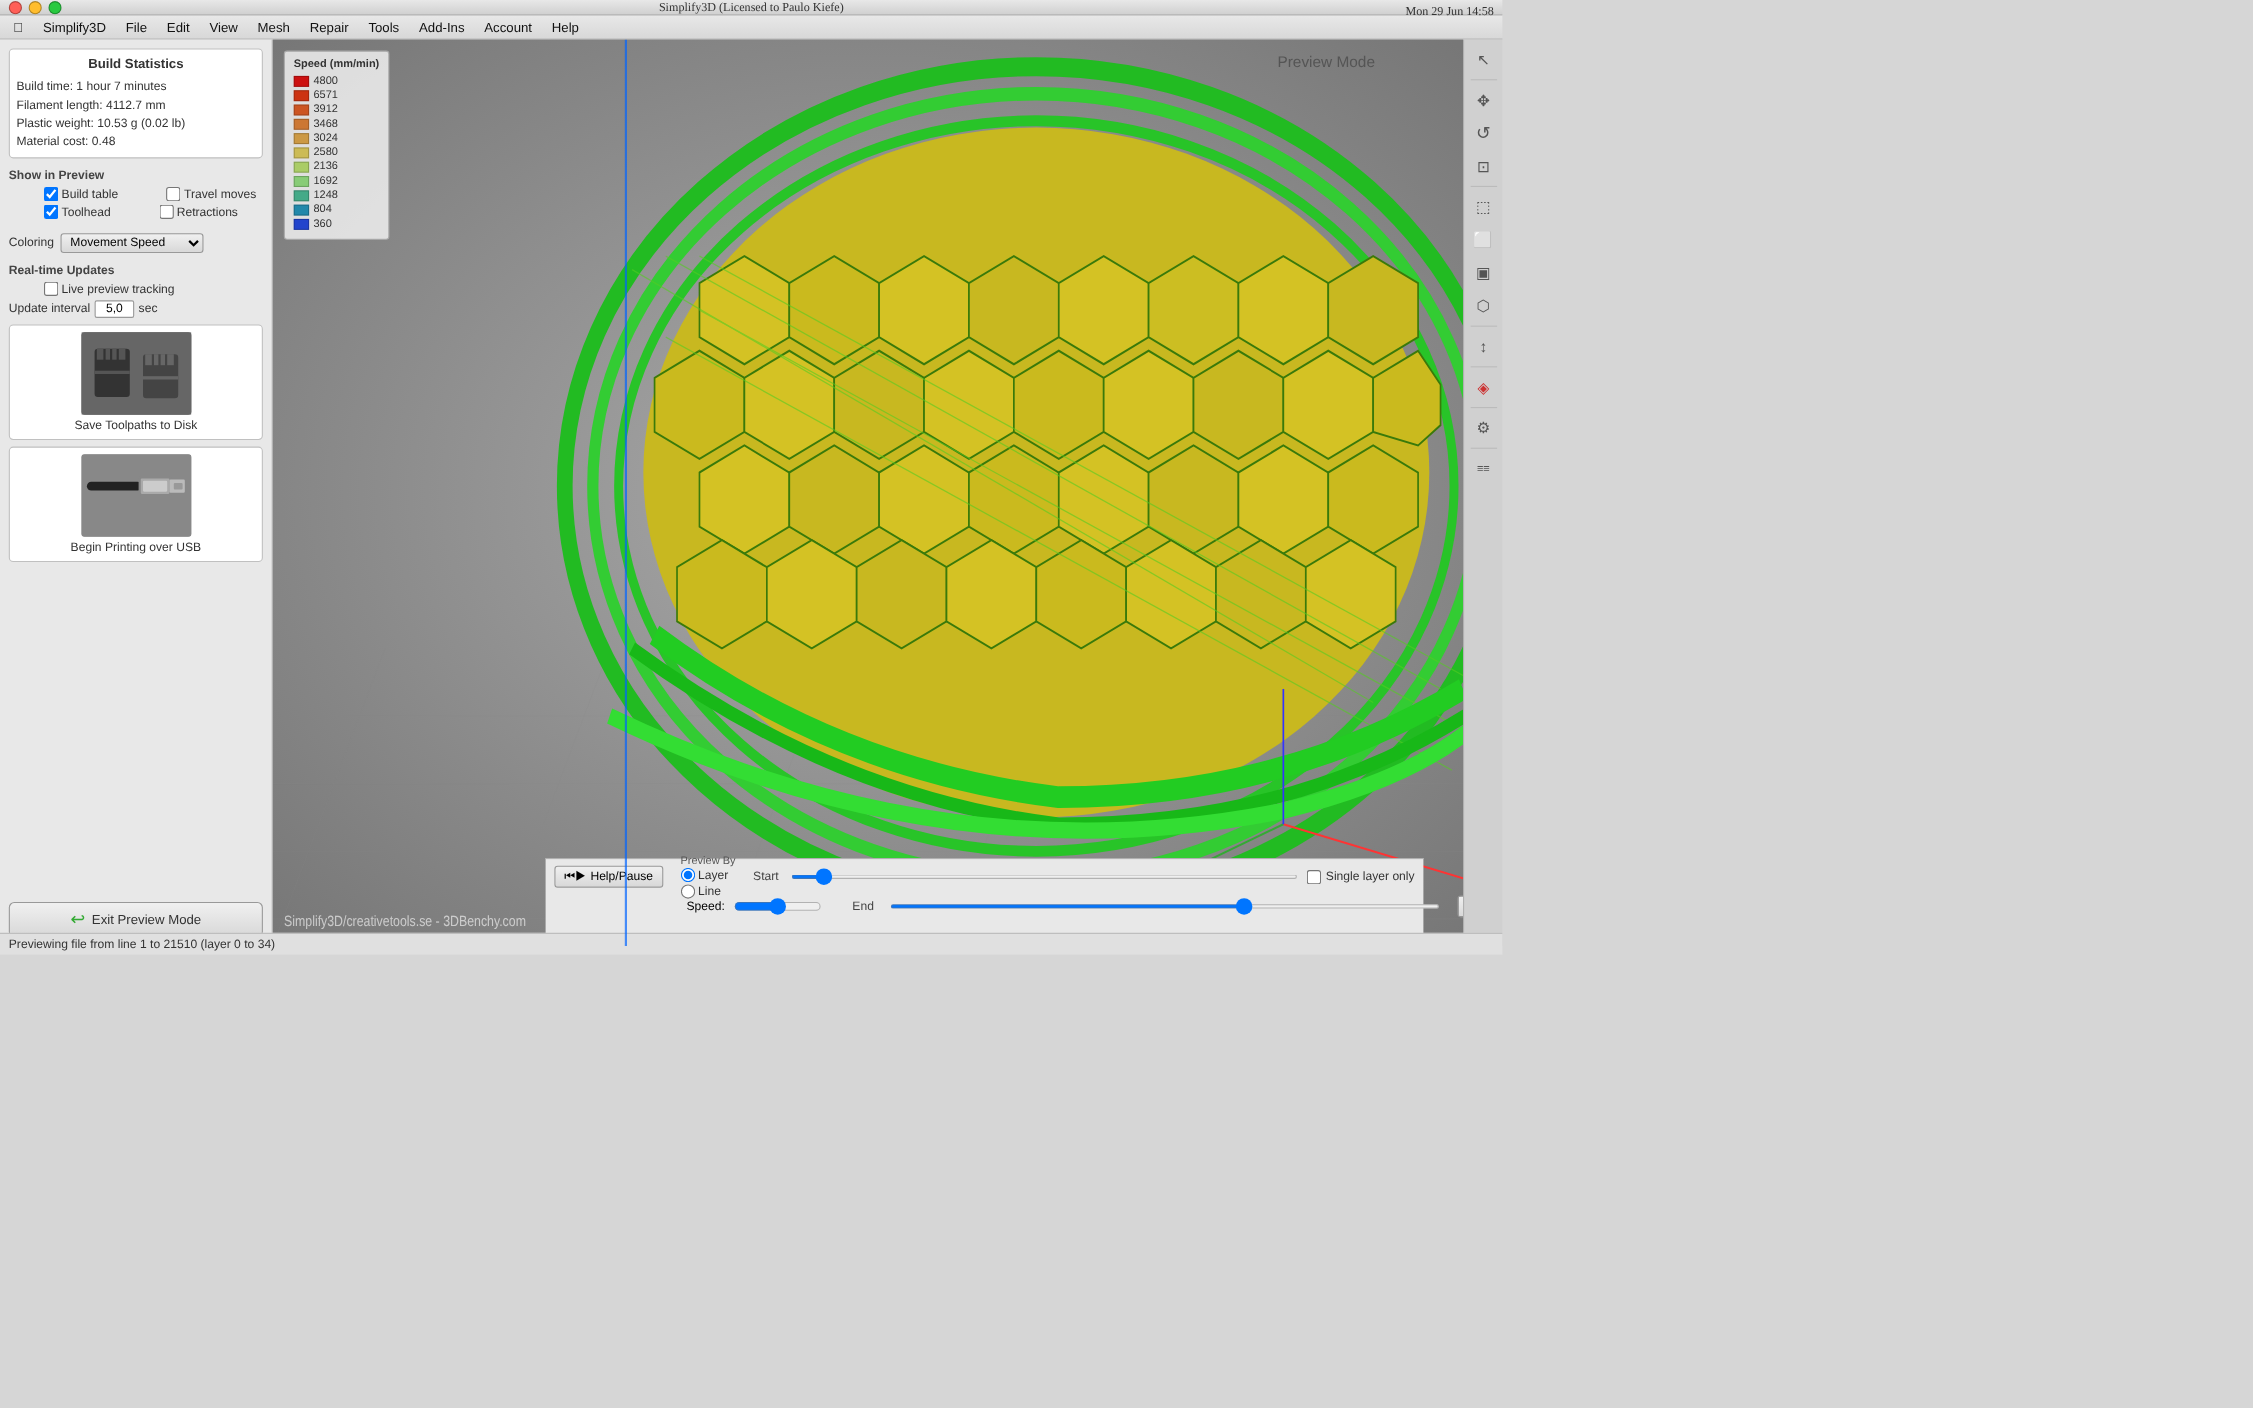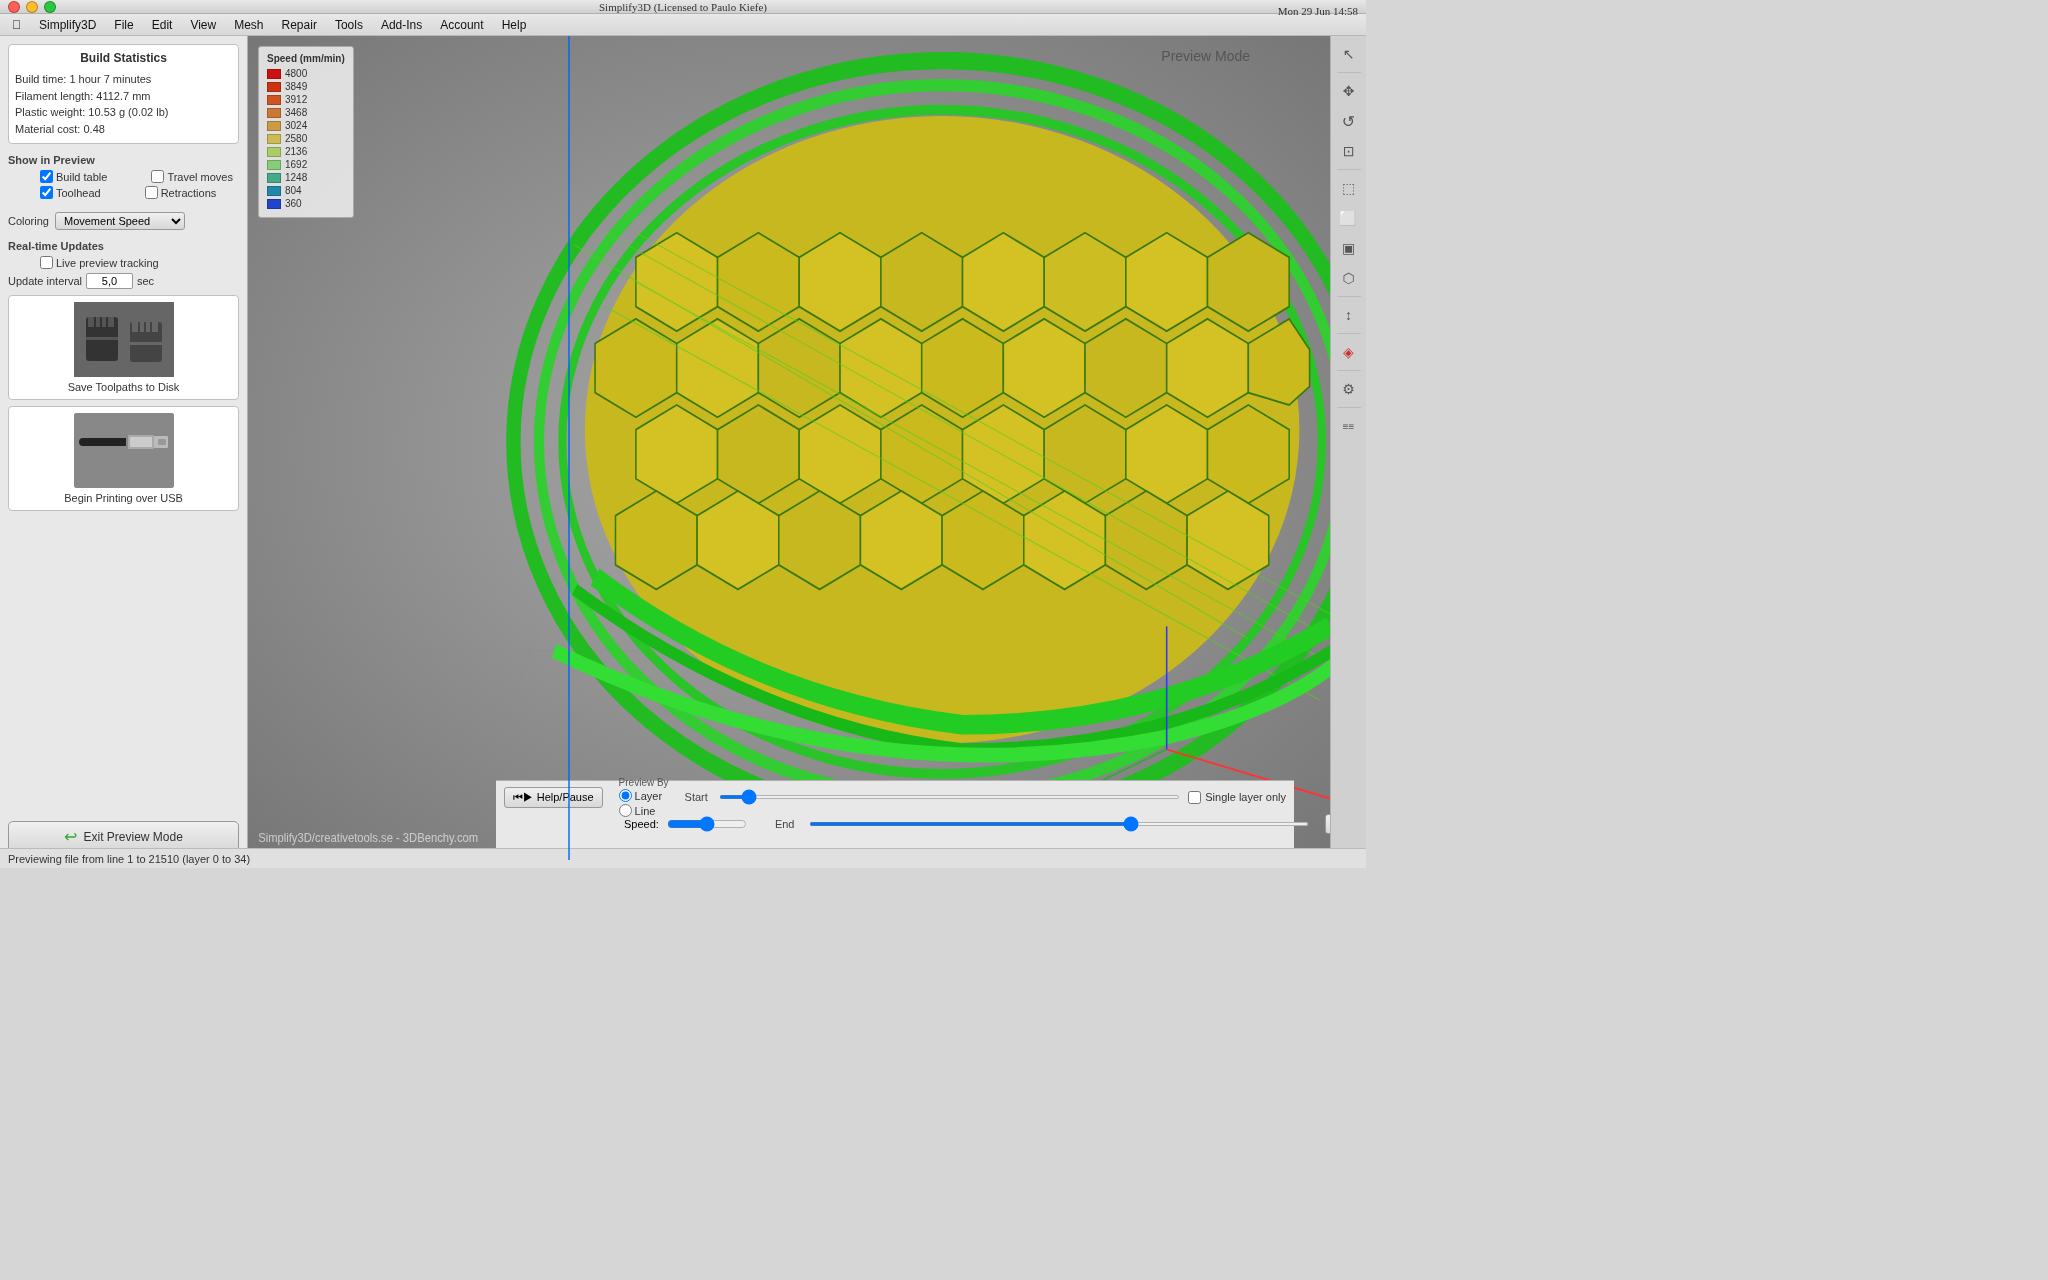--- a/index.html
+++ b/index.html
@@ -157,21 +157,21 @@
     .realtime-section { margin-top: 4px; }
     .update-row {
       display: flex;
       align-items: center;
       gap: 4px;
       margin-top: 4px;
       font-size: 11px;
       color: #333;
     }
     .update-interval-input {
-      width: 47px;
+      width: 36px;
       border: 1px solid #999;
       border-radius: 2px;
       font-size: 11px;
       padding: 1px 2px;
       text-align: center;
     }
 
     
     .action-card {
       background: white;
@@ -578,21 +578,21 @@
     <div id="viewport-bg">
 
       <div id="speed-legend">
         <div id="speed-legend-title">Speed (mm/min)</div>
         <div class="legend-item">
           <div class="legend-color" style="background: #cc1111;"></div>
           <span class="legend-value">4800</span>
         </div>
         <div class="legend-item">
           <div class="legend-color" style="background: #cc3311;"></div>
-          <span class="legend-value">3849</span>
+          <span class="legend-value">6571</span>
         </div>
         <div class="legend-item">
           <div class="legend-color" style="background: #cc5522;"></div>
           <span class="legend-value">3912</span>
         </div>
         <div class="legend-item">
           <div class="legend-color" style="background: #cc7733;"></div>
           <span class="legend-value">3468</span>
         </div>
         <div class="legend-item">

